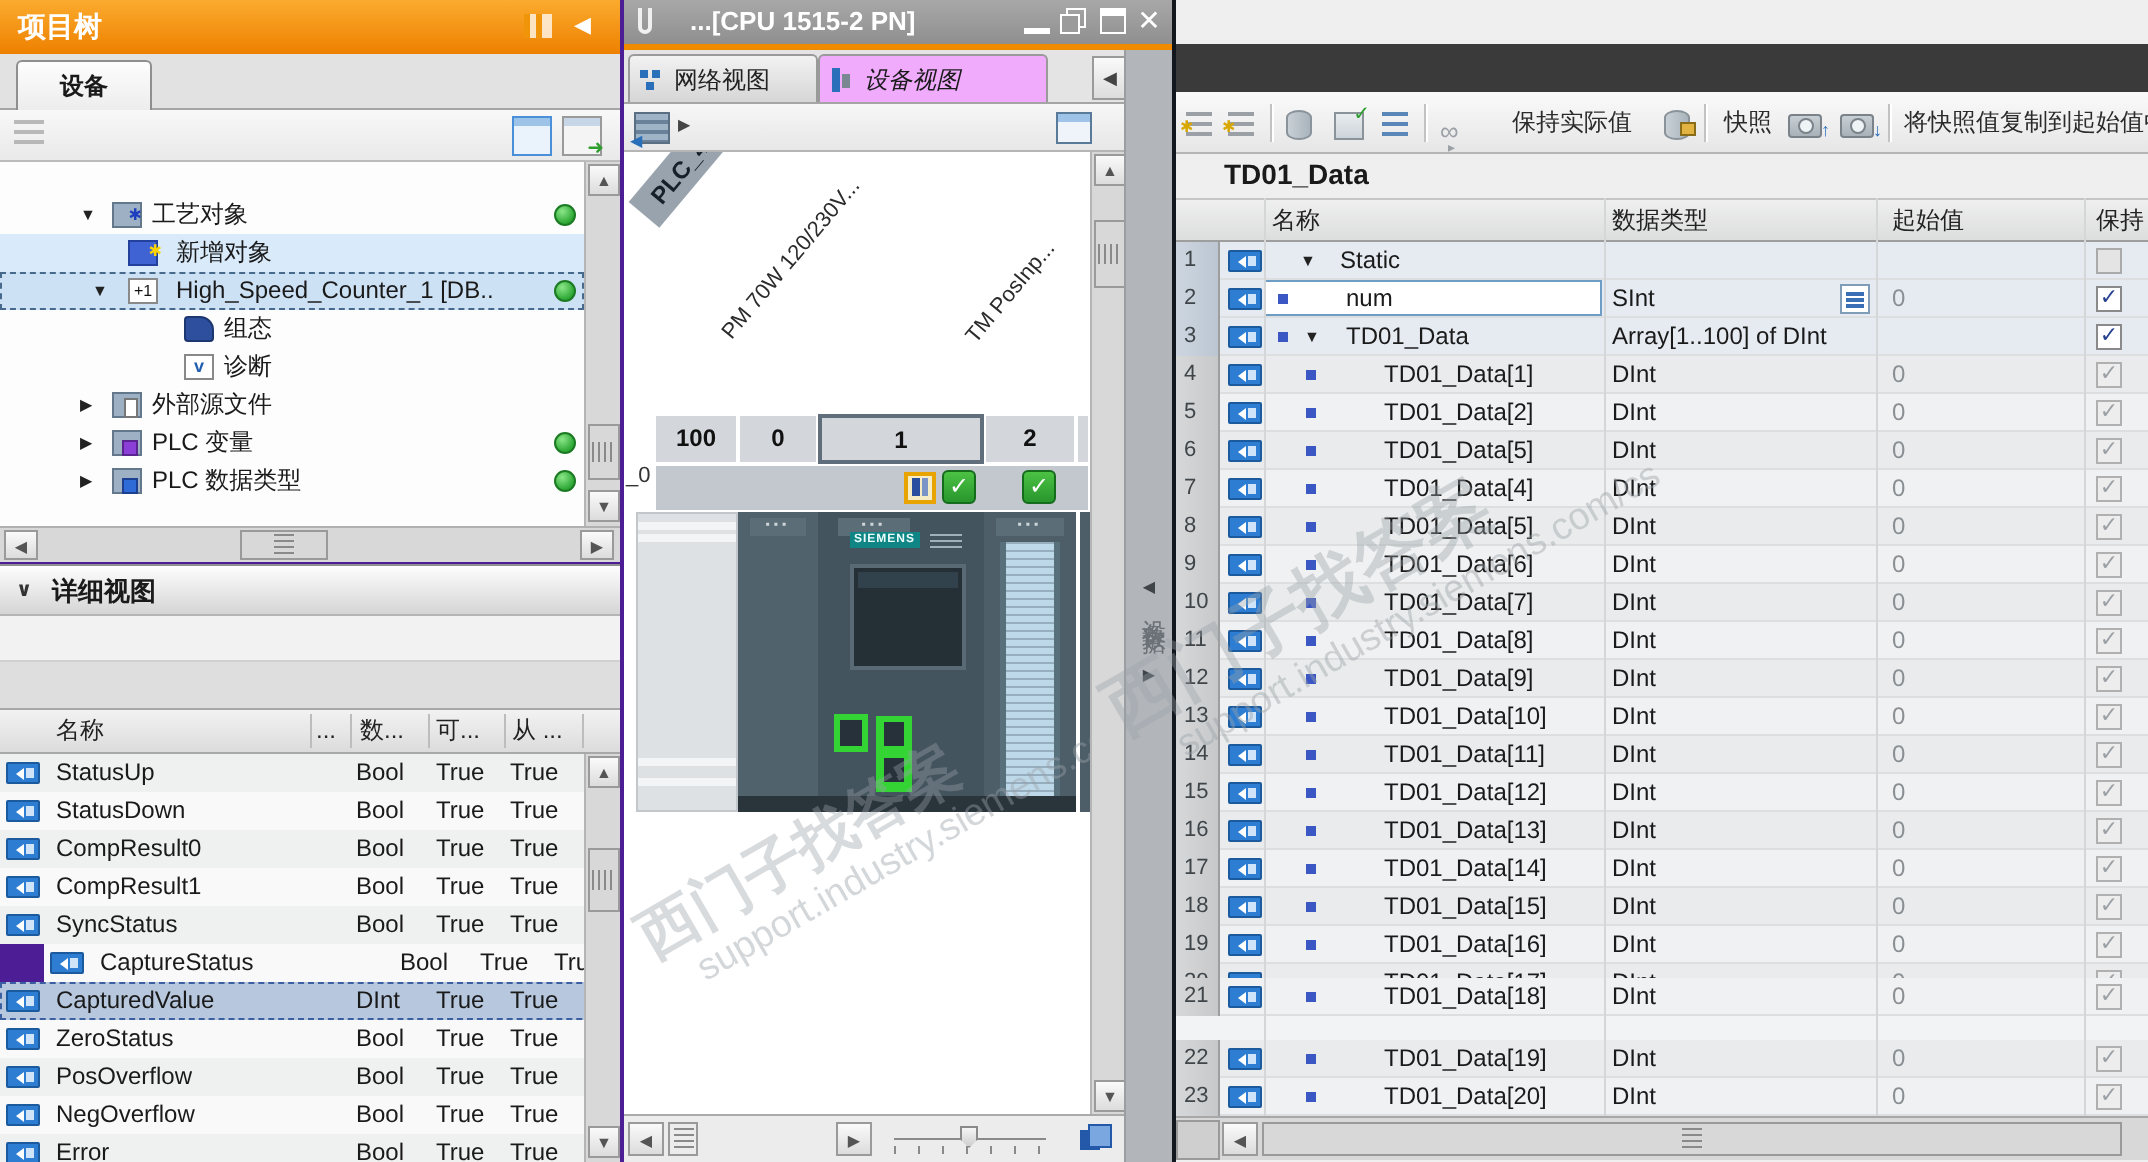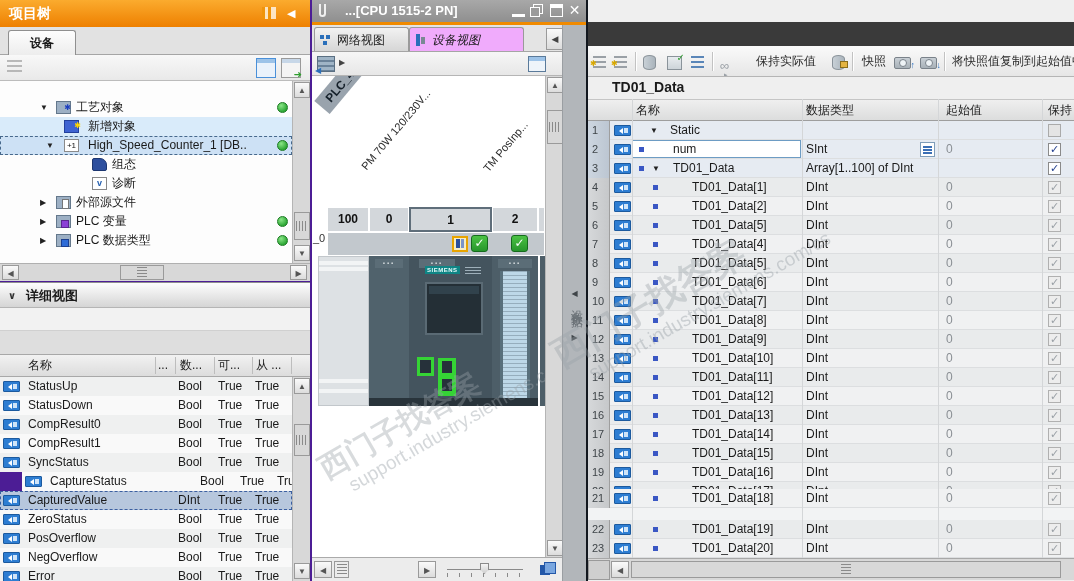--- a/index.html
+++ b/index.html
@@ -64,21 +64,21 @@
   .dv-chev{position:absolute;left:8px;font-size:10px;color:#333;}
   .dv-header span.t{position:absolute;left:26px;}
   .dv-blank1{left:0;top:308px;width:310px;height:23px;background:#f2f2f2;border-bottom:1px solid #d0d0d0;box-sizing:border-box;}
   .dv-blank2{left:0;top:331px;width:310px;height:23px;background:#dedede;}
   .dv-cols{left:0;top:354px;width:310px;height:23px;background:linear-gradient(#f2f2f2,#dcdcdc);
            border-top:1px solid #a8a8a8;border-bottom:1px solid #a8a8a8;box-sizing:border-box;line-height:21px;color:#222;}
   .dv-cols span{position:absolute;white-space:nowrap;}
   .dv-cols .sep{position:absolute;top:2px;bottom:2px;width:1px;background:#bdbdbd;}
   .dv-rows{left:0;top:377px;width:292px;height:204px;overflow:hidden;}
   .dvrow{position:absolute;left:0;width:292px;height:19px;line-height:19px;}
-  .dvrow.even{background:#eff0f0;} .dvrow.odd{background:#f9f9f9;}
+  .dvrow.even{background:#eff0f0;padding-left:19px;} .dvrow.odd{background:#f9f9f9;}
   .dvrow.sel{background:#b7c7dd;outline:1px dashed #3b5fa0;outline-offset:-1px;}
   .dvrow span{position:absolute;white-space:nowrap;}
   .dvname{left:28px;} .dvtype{left:178px;} .dvv1{left:218px;} .dvv2{left:255px;}
   .tagico{position:absolute;left:3px;top:4px;width:17px;height:11px;background:#2d7dd2;border:1px solid #1c5a9e;border-radius:1px;box-sizing:border-box;}
   .tagico::before{content:"";position:absolute;left:1px;top:2px;border:3px solid transparent;border-right:4px solid #fff;}
   .tagico::after{content:"";position:absolute;right:2px;top:2px;width:4px;height:5px;background:#cfe4f8;}
   .dv-vscroll{left:292px;top:377px;width:18px;height:204px;}
   
   .mid{left:312px;top:0;width:274px;height:581px;background:#e9e9e9;}
   .mid-title{left:0;top:0;width:274px;height:22px;background:linear-gradient(#a8a8a8,#8f8f8f);color:#fff;

